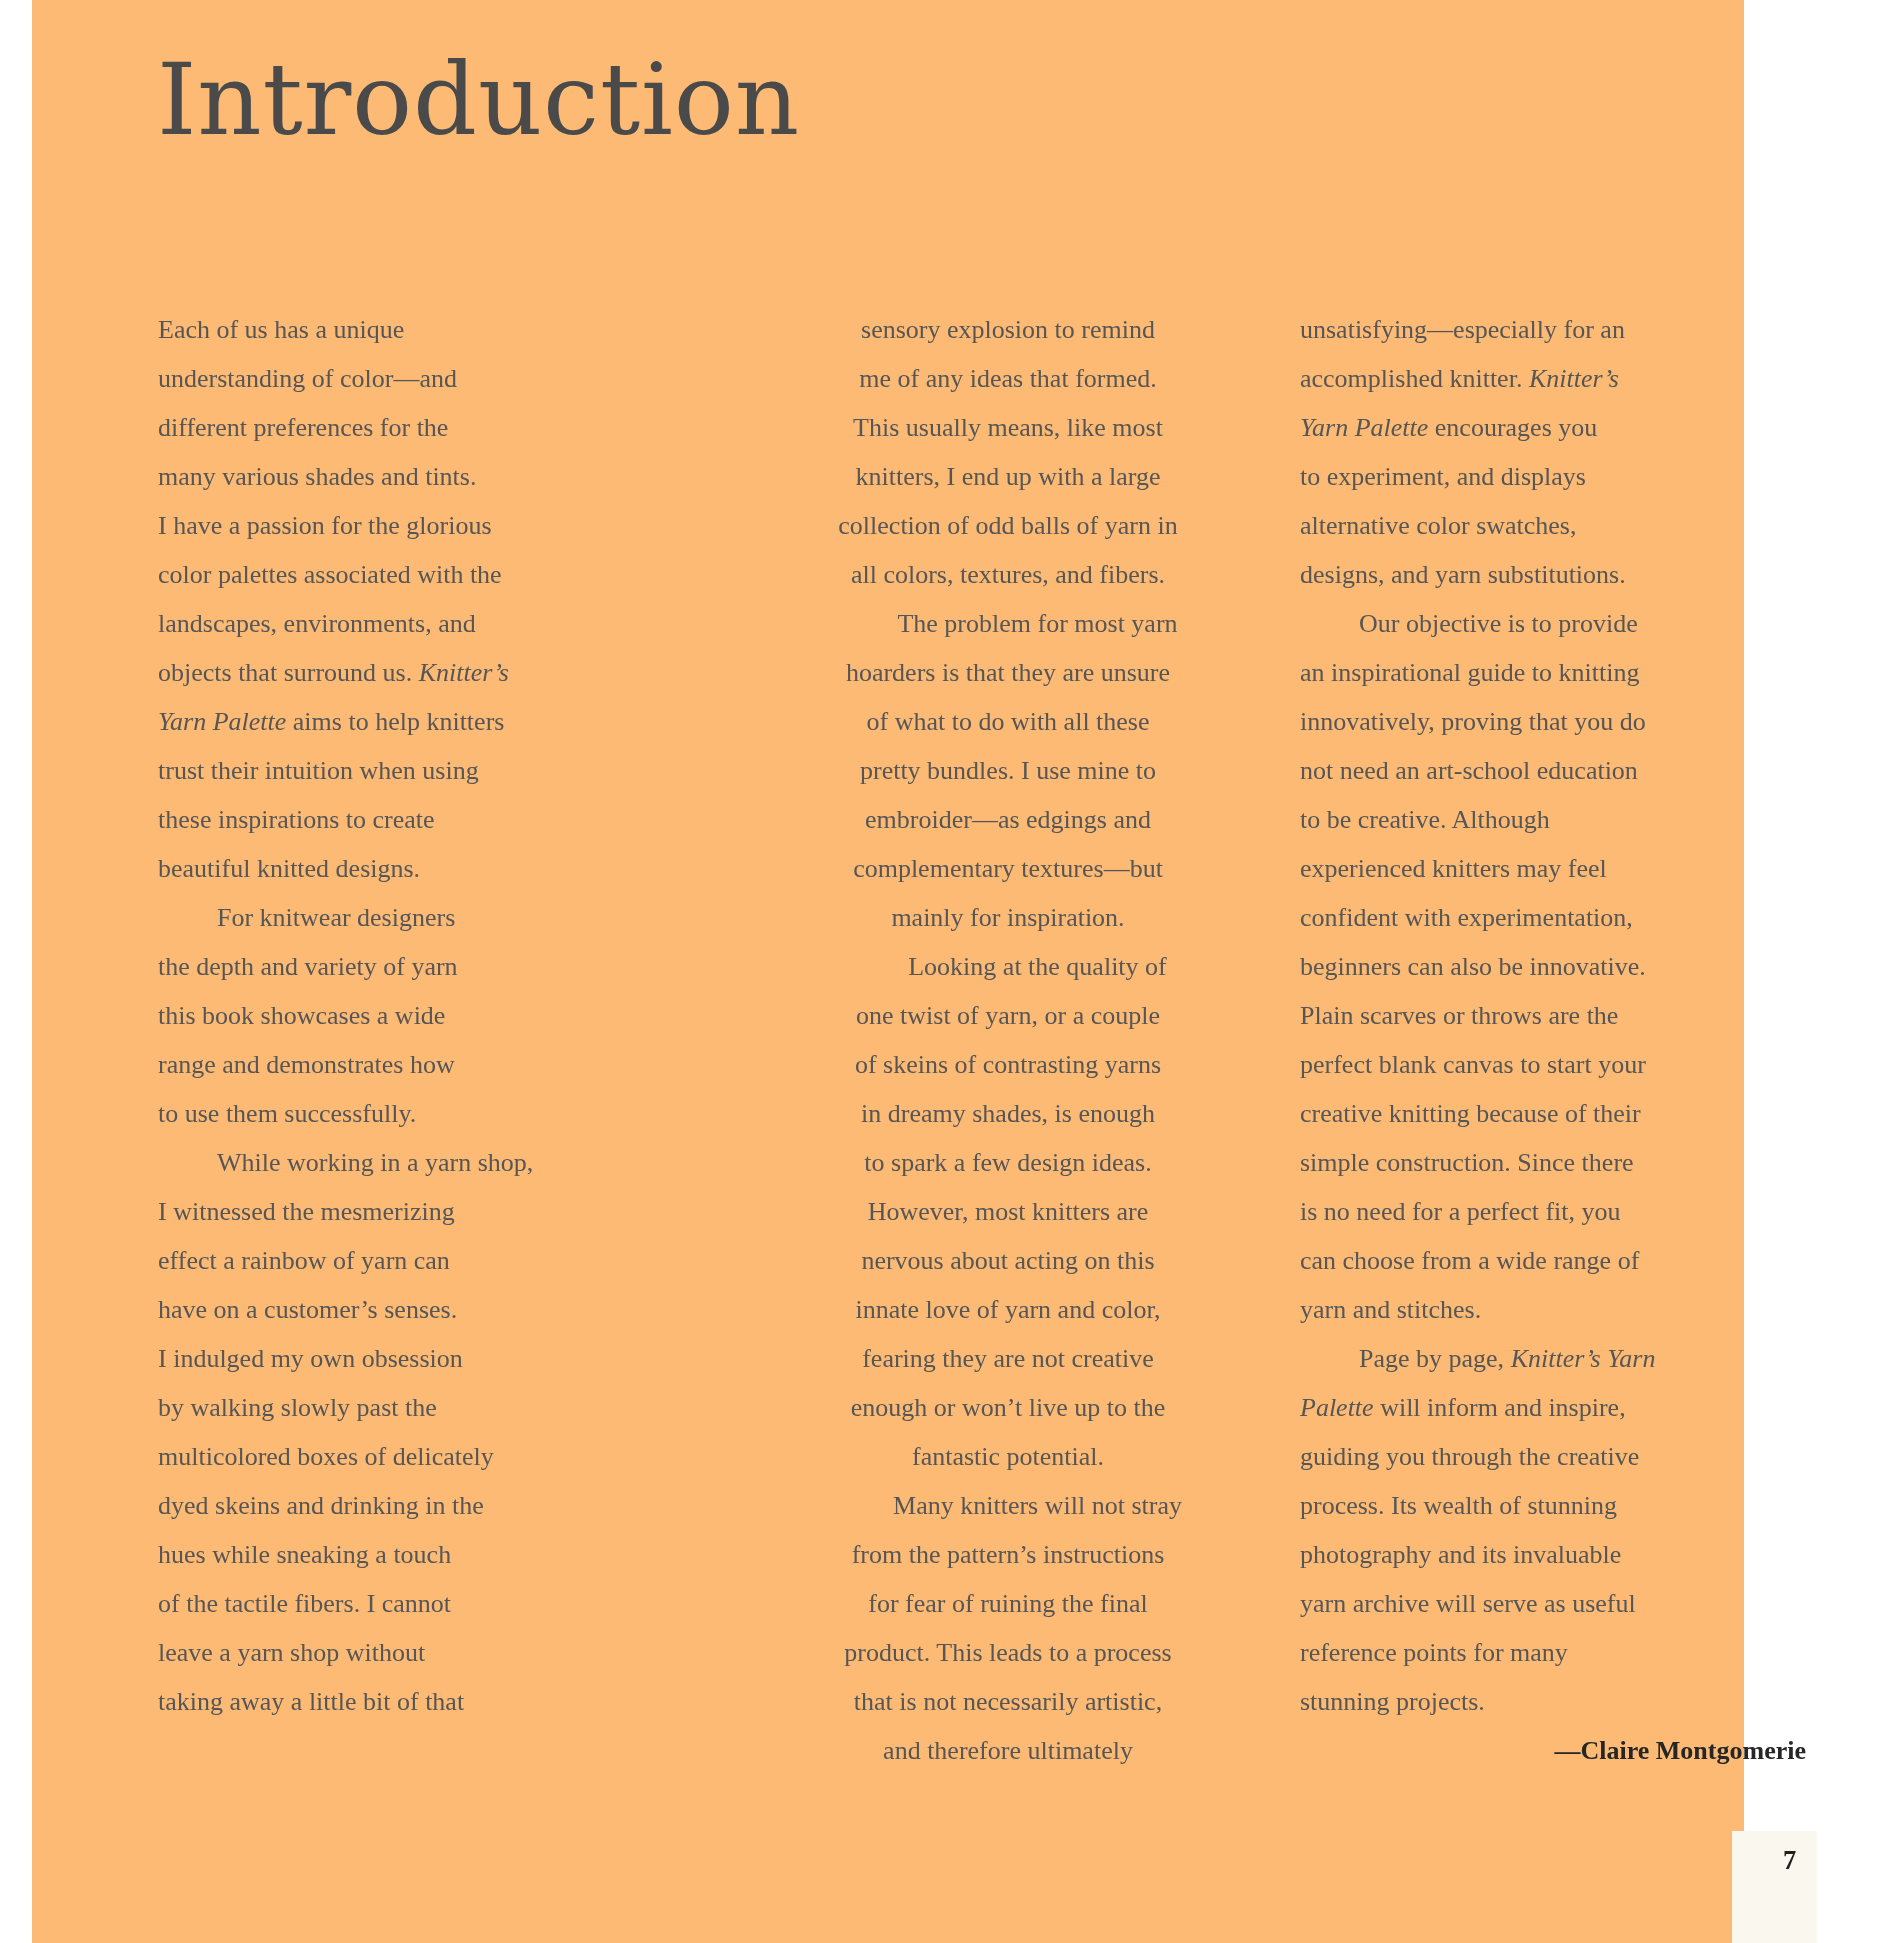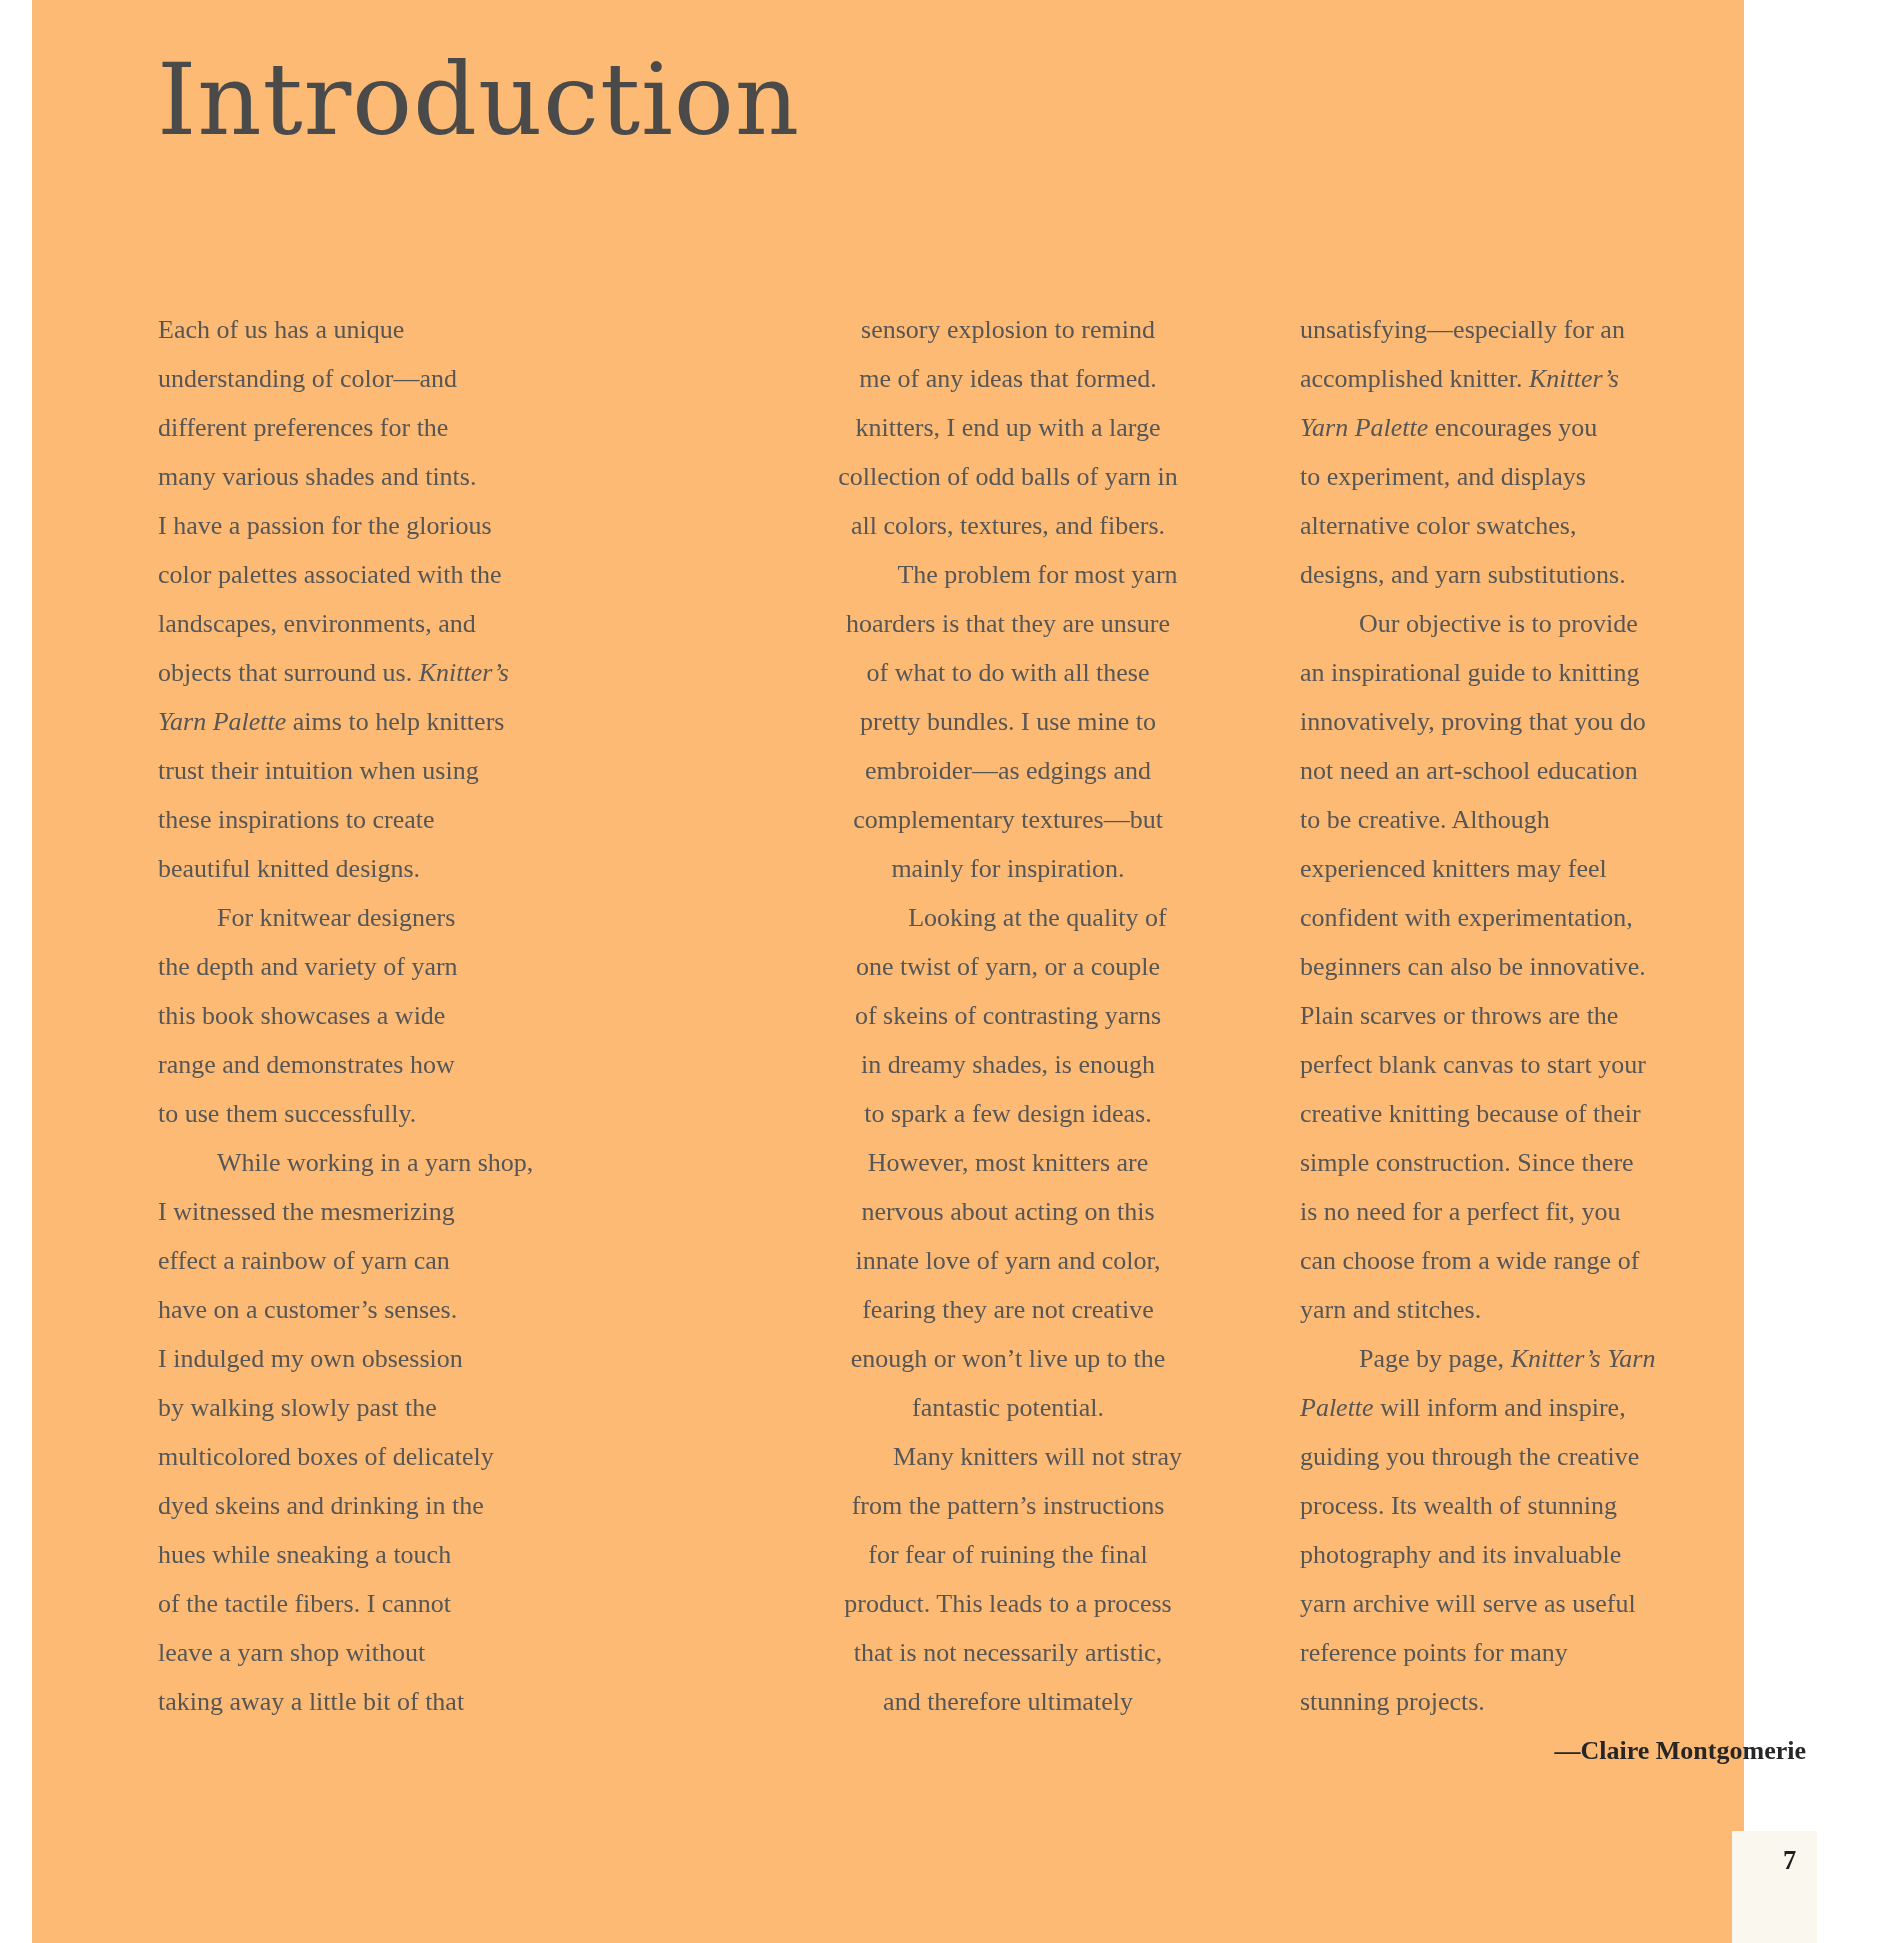--- a/index.html
+++ b/index.html
@@ -69,20 +69,21 @@
       <span class="line"><span>multicolored boxes of delicately</span></span>
       <span class="line"><span>dyed skeins and drinking in the</span></span>
       <span class="line"><span>hues while sneaking a touch</span></span>
       <span class="line"><span>of the tactile fibers. I cannot</span></span>
       <span class="line"><span>leave a yarn shop without</span></span>
       <span class="line"><span>taking away a little bit of that</span></span>
     </div>
   <div class="col col2">
       <span class="line"><span>sensory explosion to remind</span></span>
       <span class="line"><span>me of any ideas that formed.</span></span>
+      <span class="line"><span>This usually means, like most</span></span>
       <span class="line"><span>knitters, I end up with a large</span></span>
       <span class="line"><span>collection of odd balls of yarn in</span></span>
       <span class="line"><span>all colors, textures, and fibers.</span></span>
       <span class="line indent"><span>The problem for most yarn</span></span>
       <span class="line"><span>hoarders is that they are unsure</span></span>
       <span class="line"><span>of what to do with all these</span></span>
       <span class="line"><span>pretty bundles. I use mine to</span></span>
       <span class="line"><span>embroider—as edgings and</span></span>
       <span class="line"><span>complementary textures—but</span></span>
       <span class="line"><span>mainly for inspiration.</span></span>

